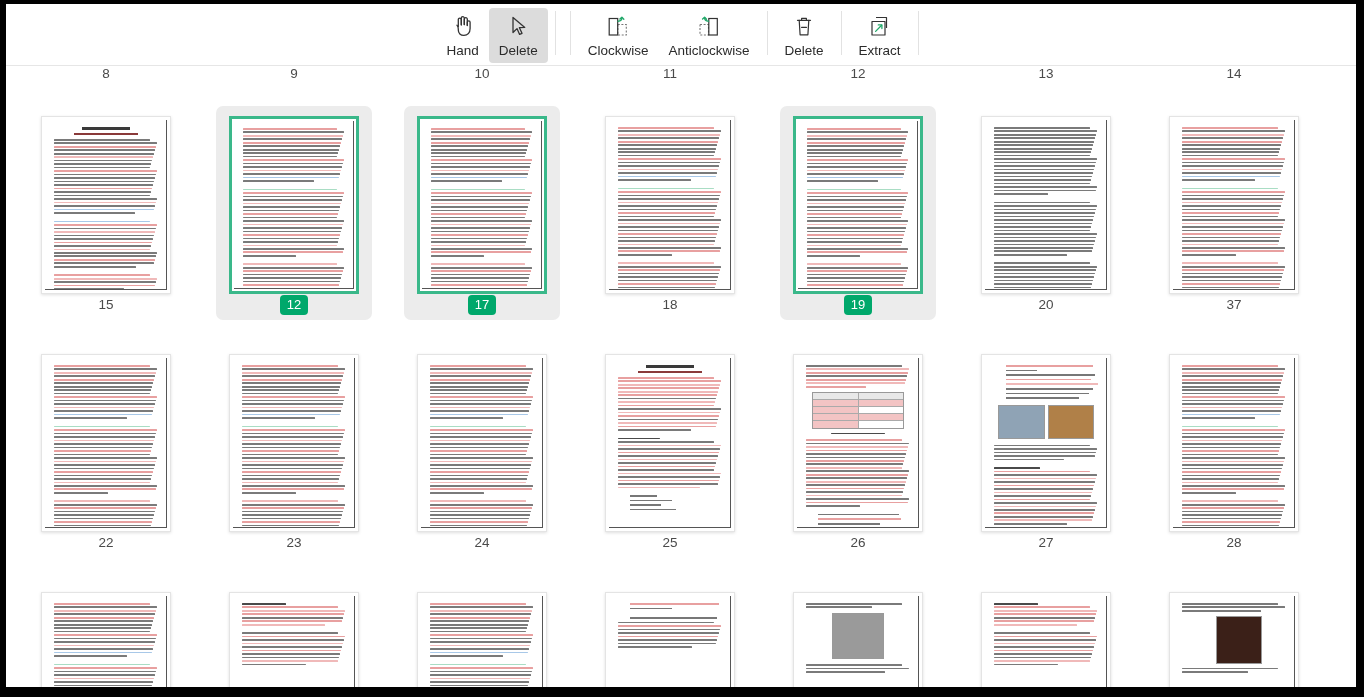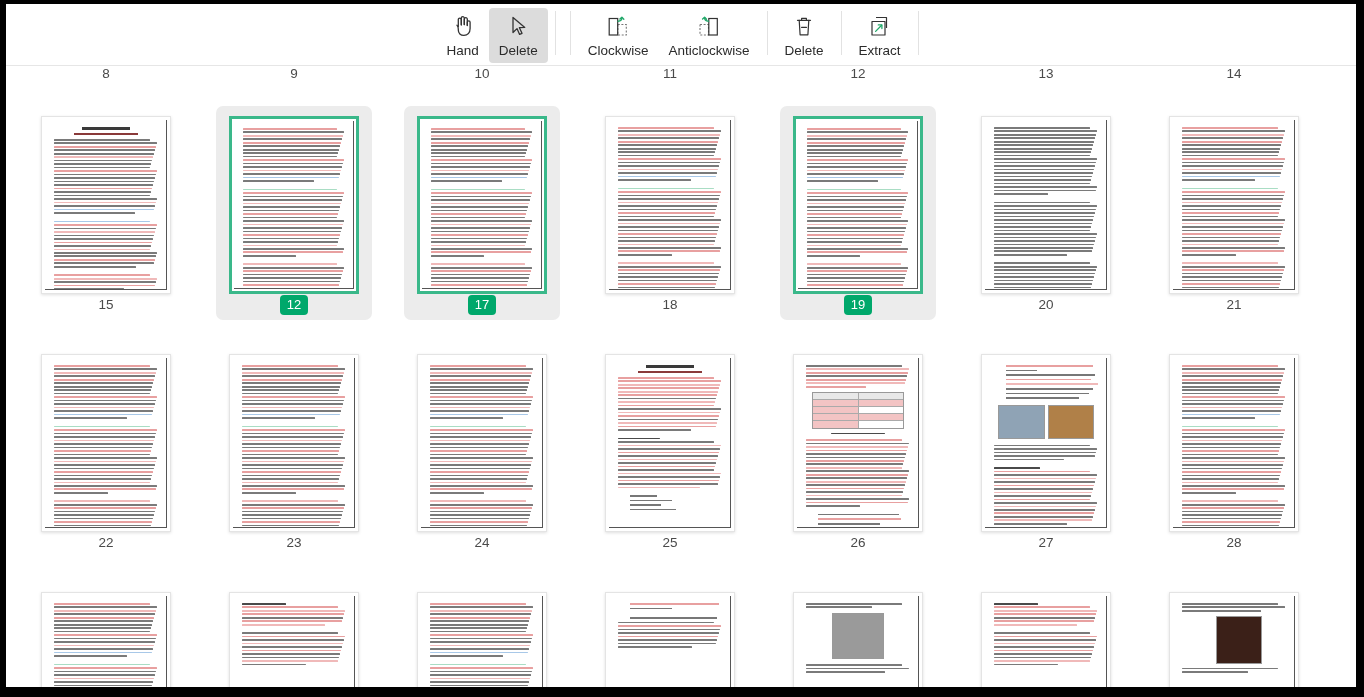--- a/index.html
+++ b/index.html
@@ -675,21 +675,21 @@
                 <div class="ln hl2" style="width:92%"></div>
                 <div class="ln" style="width:99%"></div>
                 <div class="ln hl" style="width:98%"></div>
                 <div class="ln" style="width:97%"></div>
                 <div class="ln" style="width:96%"></div>
                 <div class="ln" style="width:95%"></div>
                 <div class="ln hl" style="width:94%"></div>
                 <div class="ln" style="width:93%"></div>
               </div>
             </div>
-            <div class="pg-num">21</div>
+            <div class="pg-num">37</div>
           </div>
         </div>
       </div>
 
     <div class="rowgap"></div>
 
     <div class="thumb-row" id="row3">
         <div class="thumb-cell">
           <div class="thumb-card">
             <div class="page-box">

